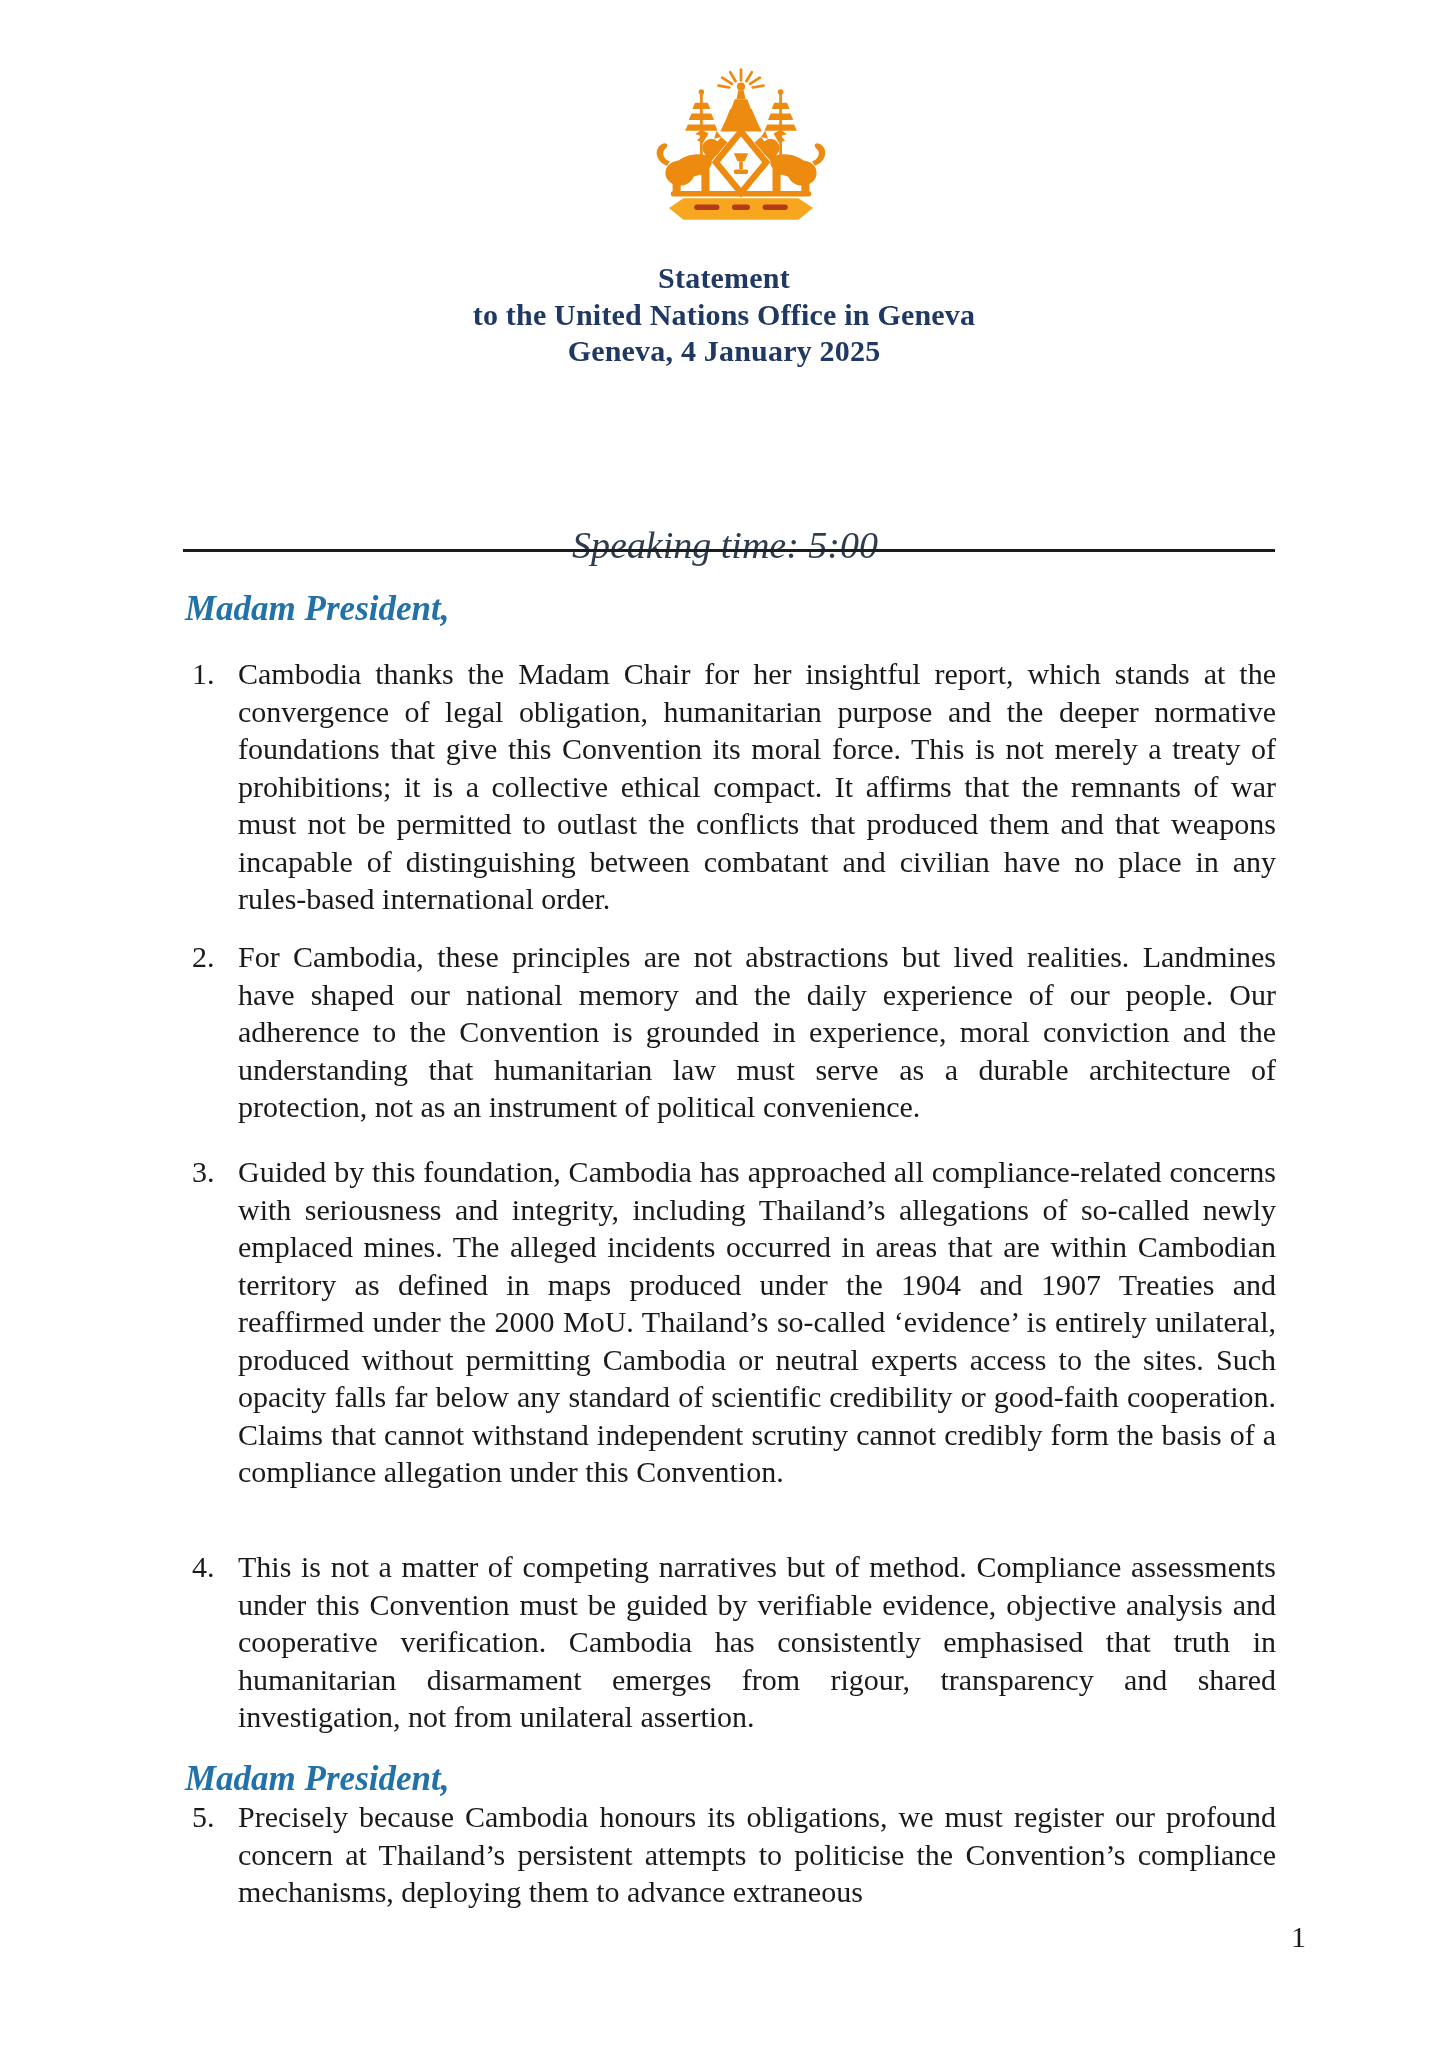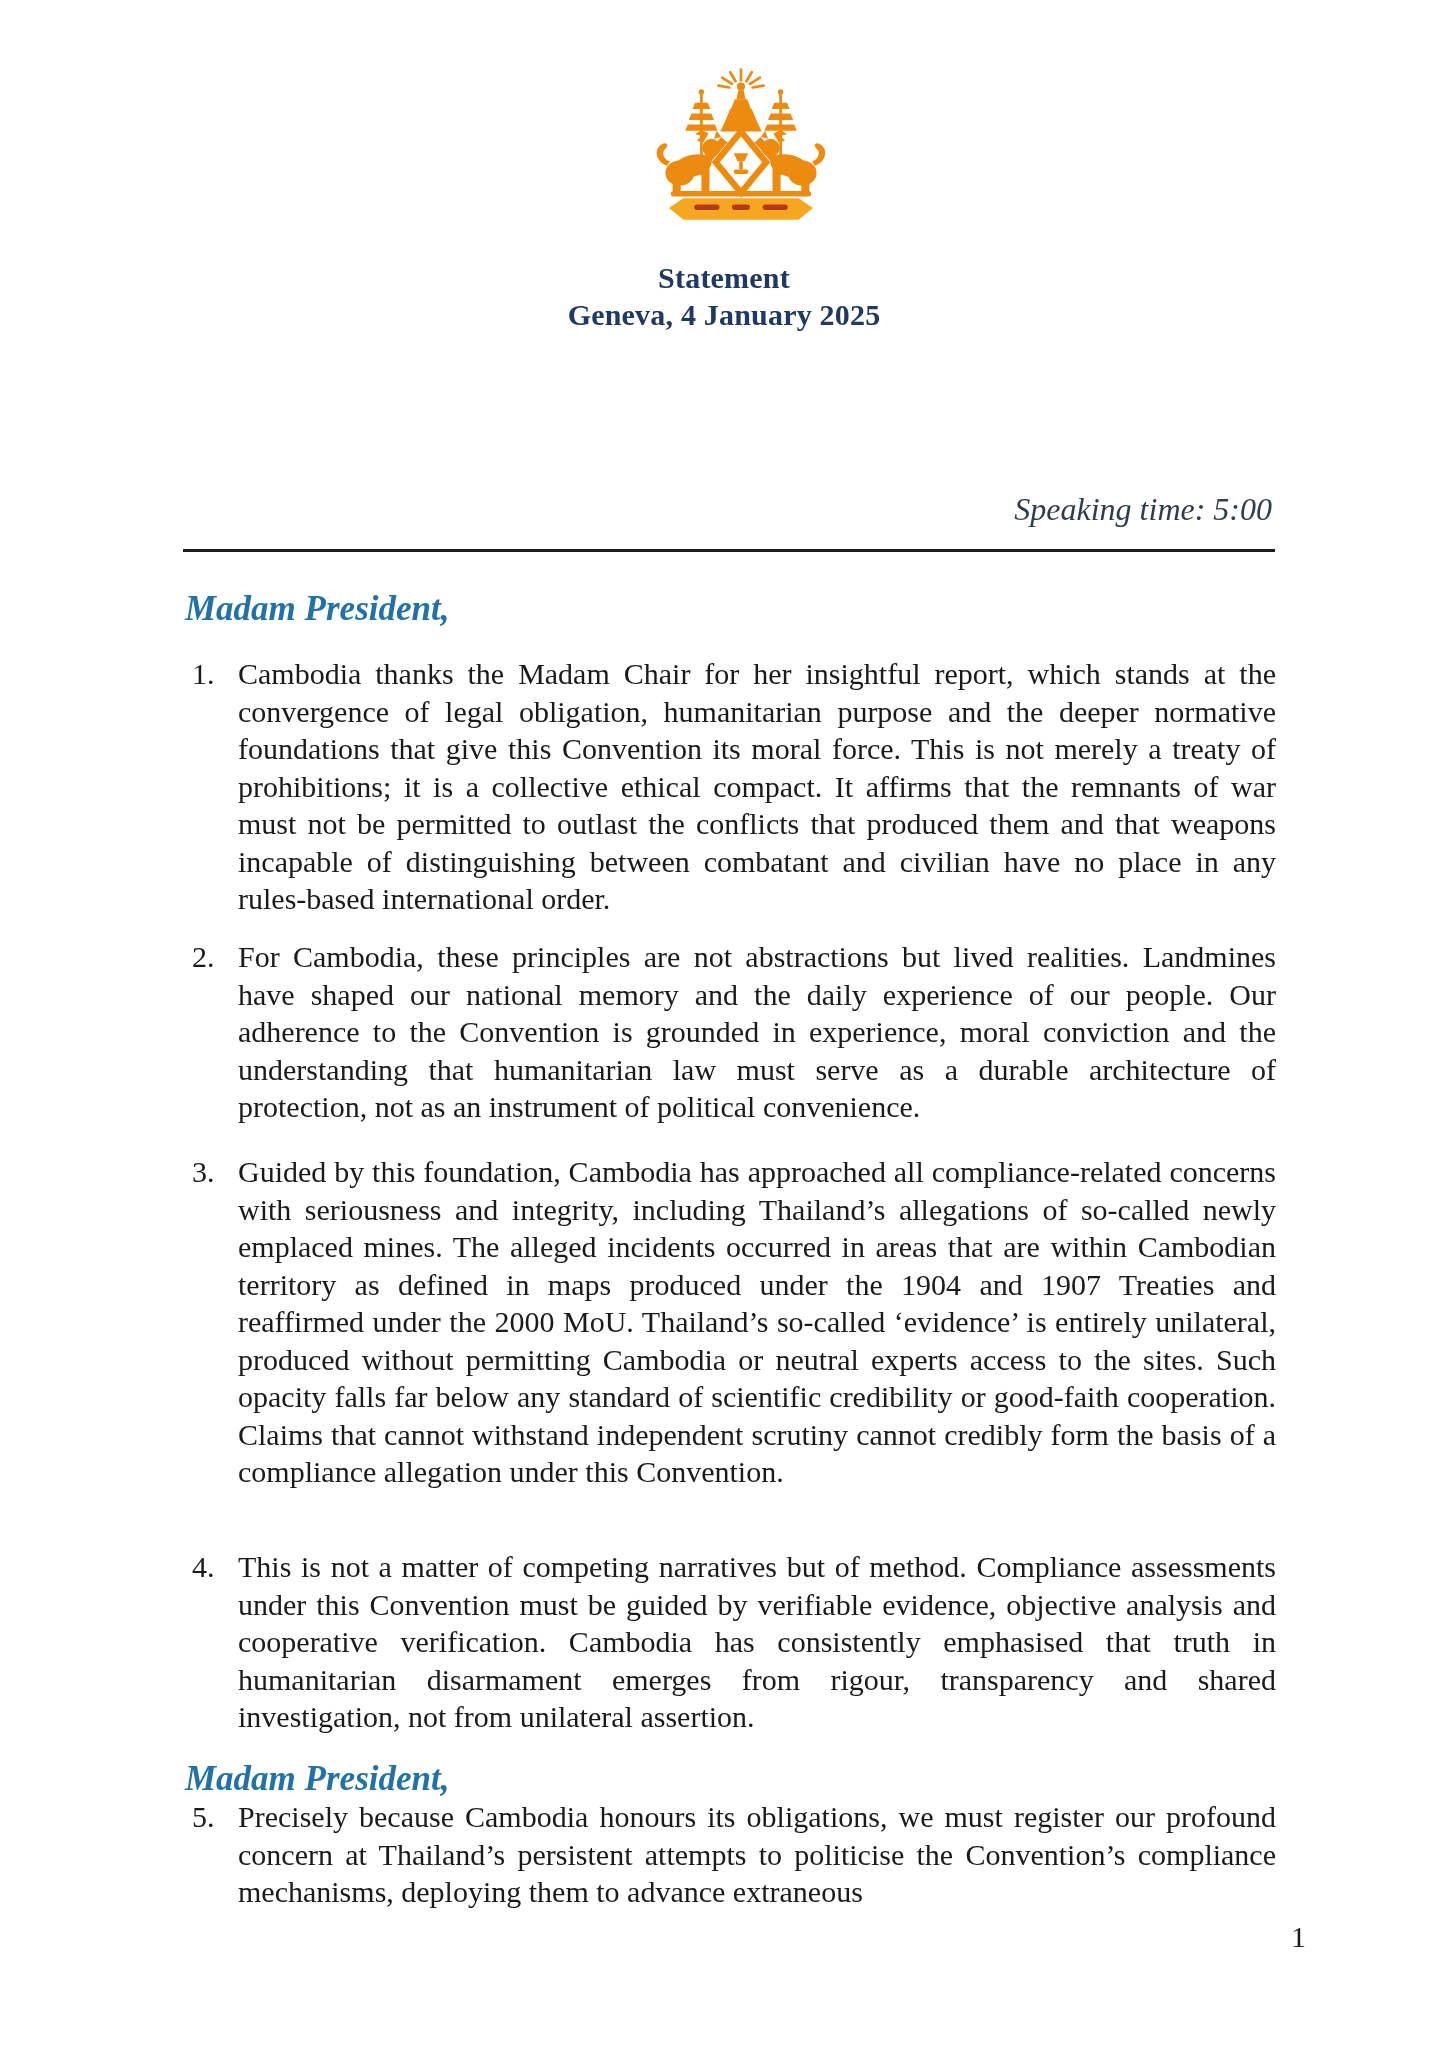--- a/index.html
+++ b/index.html
@@ -28,25 +28,25 @@
     text-align:center;
     font-weight:700;
     font-size:30px;
     line-height:36.6px;
     color:#1F3864;
     letter-spacing:0.2px;
   }
   .speaking-time{
     position:absolute;
     left:178px;
-    top:491px;
+    top:523px;
     width:1094px;
-    text-align:right;
+    text-align:center;
     font-style:italic;
-    font-size:32px;
+    font-size:38px;
     color:#2e3d4d;
   }
   .rule{
     position:absolute;
     left:183px;
     top:549px;
     width:1092px;
     height:0;
     border-top:3px solid #1c1c1c;
   }
@@ -152,20 +152,21 @@
           <rect x="58" y="155" width="28" height="6" rx="3"></rect>
           <rect x="100" y="155" width="20" height="6" rx="3"></rect>
           <rect x="134" y="155" width="28" height="6" rx="3"></rect>
         </g>
       </g>
     </svg>
   </div>
 
   <div class="title-block">
     <div>Statement</div>
+    <div>to the United Nations Office in Geneva</div>
     <div>Geneva, 4 January 2025</div>
   </div>
 
   <div class="speaking-time">Speaking time: 5:00</div>
 
   <div class="rule"></div>
 
   <div class="salutation" id="sal1">Madam President,</div>
 
   <div class="para" id="p1">

